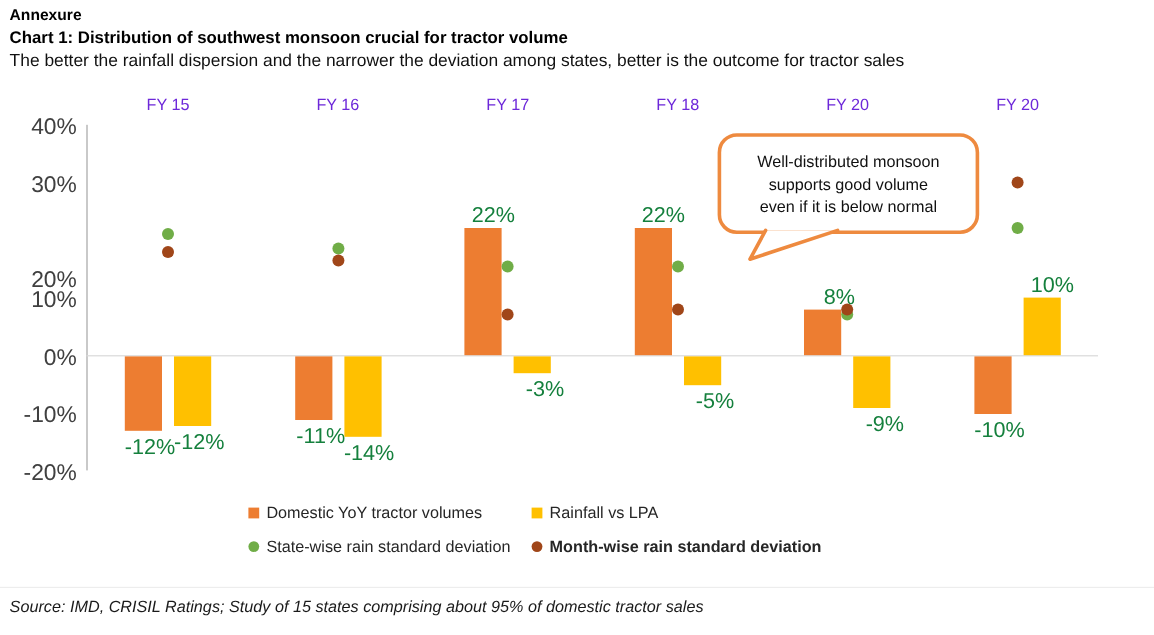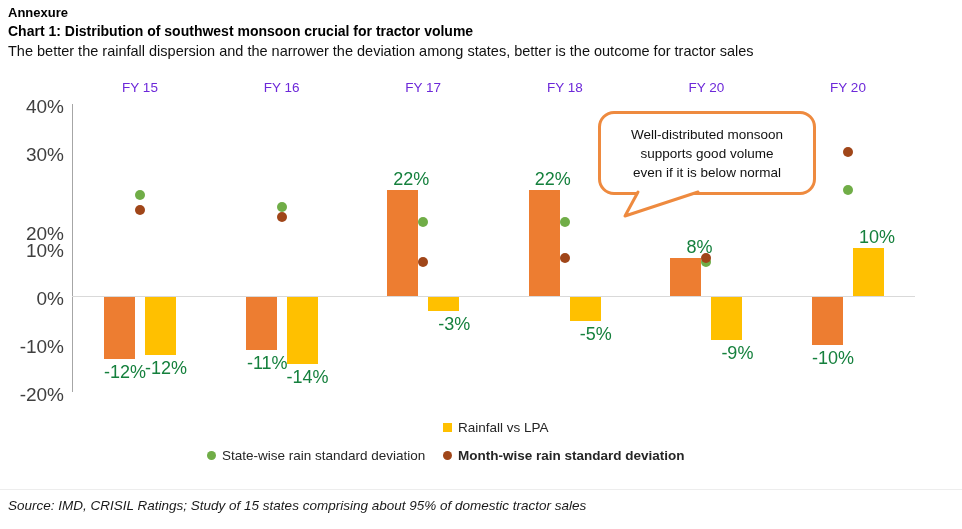--- a/index.html
+++ b/index.html
@@ -104,20 +104,24 @@
 
   <div class="callout">
     <div>Well-distributed monsoon</div>
     <div>supports good volume</div>
     <div>even if it is below normal</div>
   </div>
   <svg class="callout-tail" width="84" height="32">
     <path d="M18,3 L5,27 L78,3" fill="#ffffff" stroke="#ee8a3f" stroke-width="3" stroke-linejoin="round" stroke-linecap="round"></path>
   </svg>
 
+  <div class="legend-item" style="left:207px;top:420px;">
+    <span class="leg-sq" style="background: rgb(237, 125, 49);"></span>
+    <span>Domestic YoY tractor volumes</span>
+  </div>
   <div class="legend-item" style="left:443px;top:420px;">
     <span class="leg-sq" style="background: rgb(255, 192, 0);"></span>
     <span>Rainfall vs LPA</span>
   </div>
   <div class="legend-item" style="left:207px;top:448px;">
     <span class="leg-dot" style="background: rgb(112, 173, 71);"></span>
     <span>State-wise rain standard deviation</span>
   </div>
   <div class="legend-item" style="left:443px;top:448px;font-weight:bold;">
     <span class="leg-dot" style="background: rgb(160, 70, 25);"></span>

